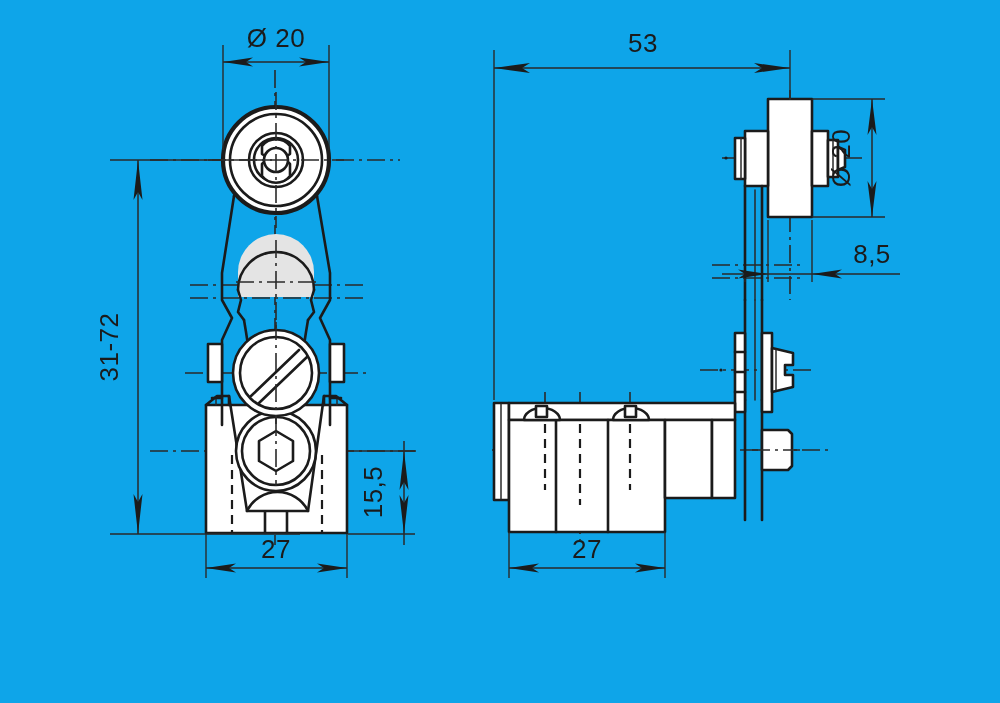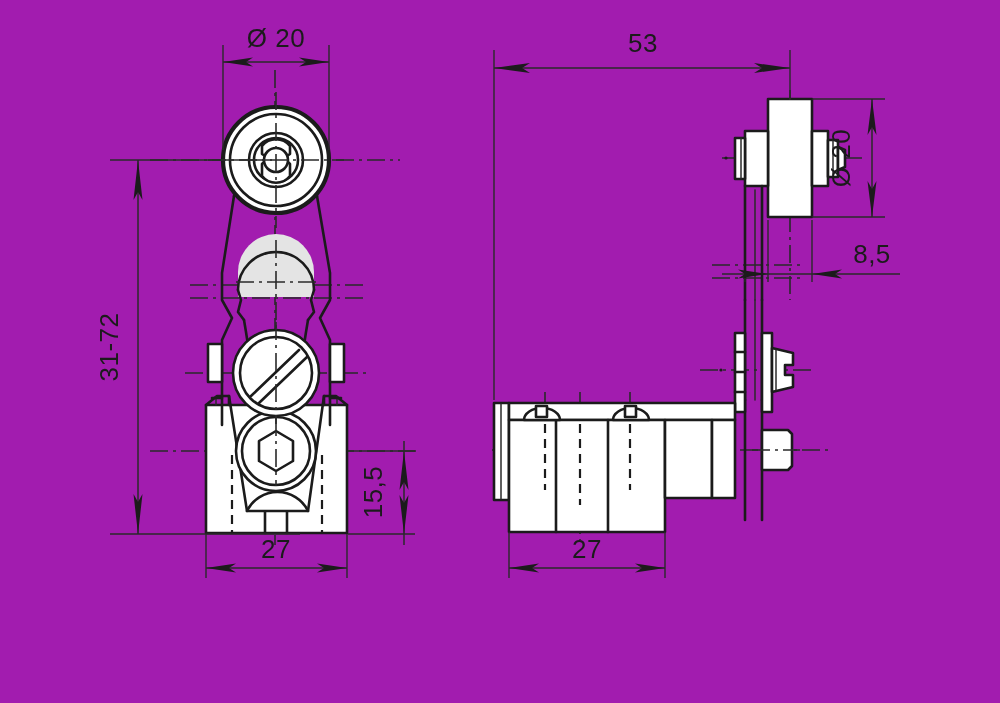--- a/index.html
+++ b/index.html
@@ -14,21 +14,21 @@
     font-family: "Liberation Sans", sans-serif;
     overflow: hidden;
     position: relative;
   }
   #drawing-root {
     position: absolute;
     left: 0;
     top: 0;
     width: 1000px;
     height: 703px;
-    background: #a21caf;
+    background: #0ea5e9;
   }
   svg.cad {
     display: block;
     width: 1000px;
     height: 703px;
   }
   
   .vis   { fill: none; stroke: #1b1b1b; stroke-width: 2.6; stroke-linecap: round; stroke-linejoin: round; }
   .vis-h { fill: none; stroke: #1b1b1b; stroke-width: 4.2; stroke-linecap: round; stroke-linejoin: round; }
   .thin  { fill: none; stroke: #2a2a2a; stroke-width: 1.5; stroke-linecap: round; stroke-linejoin: round; }

